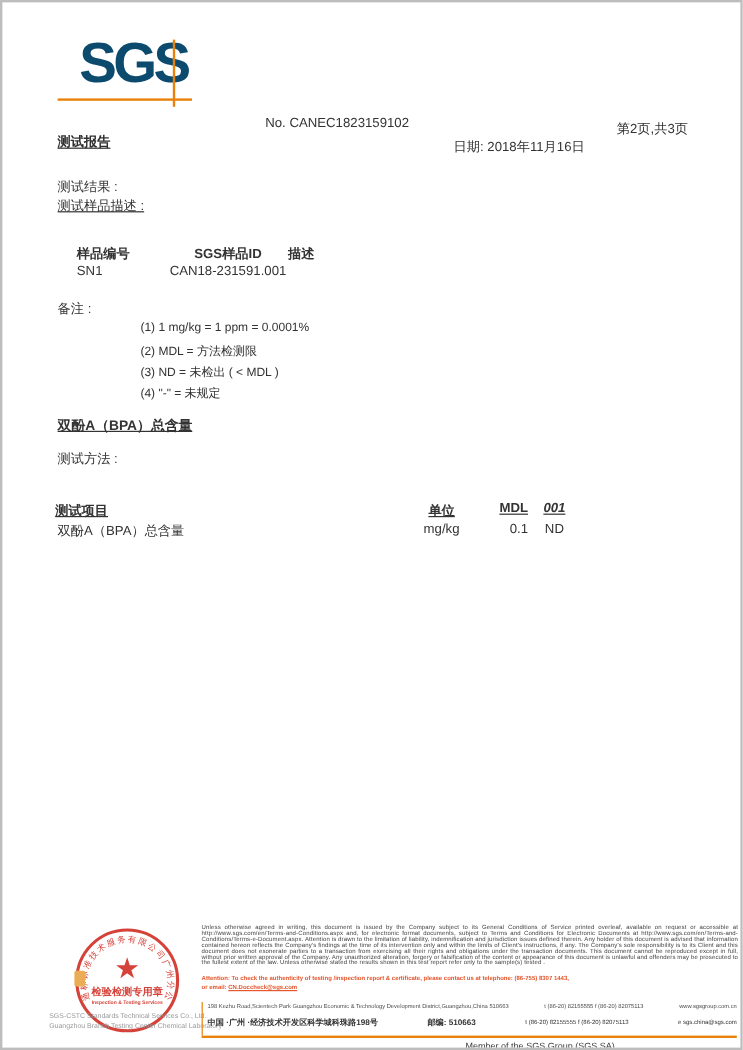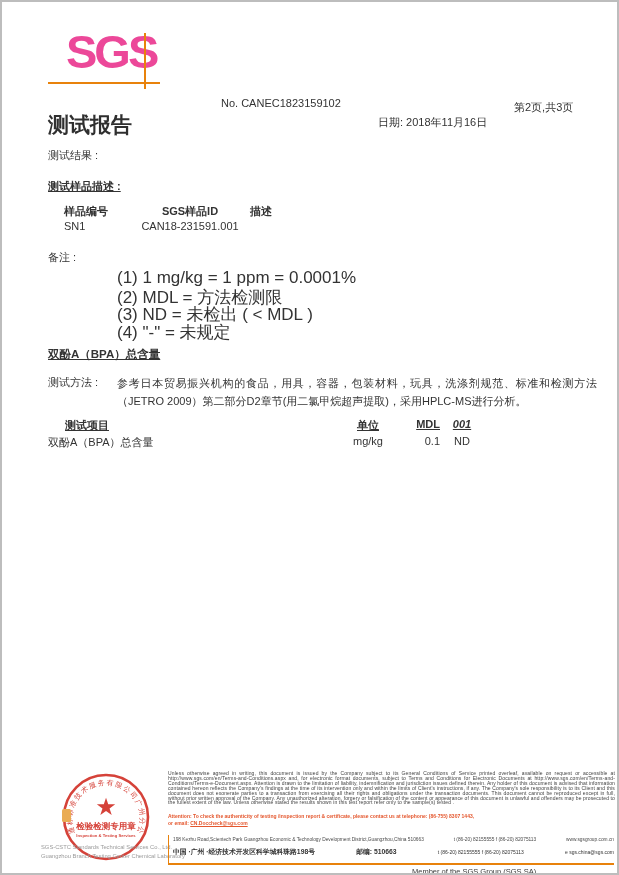--- a/index.html
+++ b/index.html
@@ -3,64 +3,64 @@
 <meta charset="utf-8">
 <style>
   html,body{margin:0;padding:0;background:#e9e9e9;}
   .page{
     position:relative;width:619px;height:875px;background:#fff;
     border:2px solid #bdbdbd;box-sizing:border-box;overflow:hidden;
     font-family:"Liberation Sans","DejaVu Sans",sans-serif;color:#333;
   }
   .abs{position:absolute;}
   
-  .sgs-logo{left:64px;top:26px;font-size:47px;font-weight:bold;color:#ec4899;letter-spacing:-3px;line-height:1;}
+  .sgs-logo{left:64px;top:26px;font-size:47px;font-weight:bold;color:#0c4a6e;letter-spacing:-3px;line-height:1;}
   .logo-hline{left:46px;top:80px;width:112px;height:2px;background:#e8820c;}
   .logo-vline{left:142px;top:31px;width:2px;height:56px;background:#e8820c;}
-  .report-title{left:46px;top:109px;font-size:21px;font-weight:bold;color:#2f2f2f;}
+  .report-title{left:46px;top:109px;font-size:11px;font-weight:bold;color:#2f2f2f;text-decoration:underline;}
   .report-no{left:219px;top:95px;font-size:11px;}
   .report-date{left:376px;top:113px;font-size:11px;}
   .report-pages{left:512px;top:98px;font-size:11px;}
   
   .h11{font-size:11px;color:#333;}
   .results-heading{left:46px;top:146px;}
-  .sample-heading{left:46px;top:177px;font-weight:bold;text-decoration:underline;}
+  .sample-heading{left:46px;top:162px;font-weight:normal;text-decoration:underline;}
   .row{left:0;width:619px;height:14px;}
   .s-c1{position:absolute;left:62px;width:100px;}
   .s-c2{position:absolute;left:138px;width:100px;text-align:center;}
-  .s-c3{position:absolute;left:248px;width:170px;text-align:left;}
+  .s-c3{position:absolute;left:238px;width:170px;text-align:left;}
   .bold{font-weight:bold;}
   .remarks-heading{left:46px;top:248px;}
-  .remark{left:115px;font-size:17px;}
+  .remark{left:115px;font-size:10px;}
   .bpa-heading{left:46px;top:345px;font-size:11.5px;font-weight:bold;text-decoration:underline;}
   .method-label{left:46px;top:373px;}
   .method-text{left:115px;top:372px;width:480px;font-size:11px;line-height:18px;text-align:justify;}
   
-  .t-item{position:absolute;left:63px;text-align:right;}
+  .t-item{position:absolute;left:44px;text-align:right;}
   .t-item-row{position:absolute;left:46px;}
   .t-unit{position:absolute;left:340px;width:52px;text-align:center;}
   .t-mdl{position:absolute;left:394px;width:44px;text-align:right;}
   .t-001{position:absolute;left:440px;width:40px;text-align:center;}
   .u{text-decoration:underline;}
   .it{font-style:italic;}
   
   .stamp{left:58px;top:769px;width:92px;height:92px;opacity:.88;}
   
   .company-line1{left:39px;top:842px;font-size:5.8px;color:#9a9a9a;white-space:nowrap;}
   .company-line2{left:39px;top:851px;font-size:5.8px;color:#9a9a9a;white-space:nowrap;}
   .legal{left:166px;top:769px;width:447px;font-size:5px;line-height:4.9px;letter-spacing:.12px;color:#3f3f3f;text-align:justify;}
   .attention1{left:166px;top:812px;width:447px;font-size:5px;line-height:5.4px;font-weight:bold;color:#e4572e;}
   .attention2{left:166px;top:818px;font-size:5px;font-weight:bold;color:#e4572e;}
   .attention2 .email{text-decoration:underline;}
   .addr-vline{left:166px;top:833px;width:1px;height:28px;background:#e8820c;}
   .addr-row-en{left:171px;top:835px;width:441px;display:flex;justify-content:space-between;font-size:4.8px;color:#4a4a4a;white-space:nowrap;}
   .addr-row-cn{left:171px;top:845px;width:441px;display:flex;justify-content:space-between;font-size:6.8px;font-weight:bold;color:#333;white-space:nowrap;}
   .addr-row-cn .contact{font-weight:normal;font-size:5px;align-self:center;}
   .footer-hline{left:166px;top:861px;width:446px;height:2px;background:#e8820c;}
-  .member{left:410px;top:865px;font-size:7.5px;color:#3a3a3a;}
+  .member{left:386px;top:865px;font-size:7.5px;color:#3a3a3a;}
 </style>
 </head>
 <body>
 
 <div class="page">
 
   <div class="abs sgs-logo">SGS</div>
   <div class="abs logo-hline"></div>
   <div class="abs logo-vline"></div>
 
@@ -83,21 +83,20 @@
   </div>
 
   <div class="abs remarks-heading h11">备注 :</div>
   <div class="abs remark" style="top:266px;">(1) 1 mg/kg = 1 ppm = 0.0001%</div>
   <div class="abs remark" style="top:284px;">(2) MDL = 方法检测限</div>
   <div class="abs remark" style="top:301px;">(3) ND = 未检出 ( &lt; MDL )</div>
   <div class="abs remark" style="top:319px;">(4) "-" = 未规定</div>
 
   <div class="abs bpa-heading">双酚A（BPA）总含量</div>
   <div class="abs method-label h11">测试方法 :</div>
-  <div class="abs method-text">参考日本贸易振兴机构的食品，用具，容器，包装材料，玩具，洗涤剂规范、标准和检测方法（JETRO 2009）第二部分D2章节(用二氯甲烷超声提取)，采用HPLC-MS进行分析。</div>
 
   <div class="abs row h11 bold" style="top:416px;">
     <span class="t-item u">测试项目</span>
     <span class="t-unit u">单位</span>
     <span class="t-mdl u">MDL</span>
     <span class="t-001 u it">001</span>
   </div>
   <div class="abs row h11" style="top:433px;">
     <span class="t-item-row">双酚A（BPA）总含量</span>
     <span class="t-unit">mg/kg</span>

